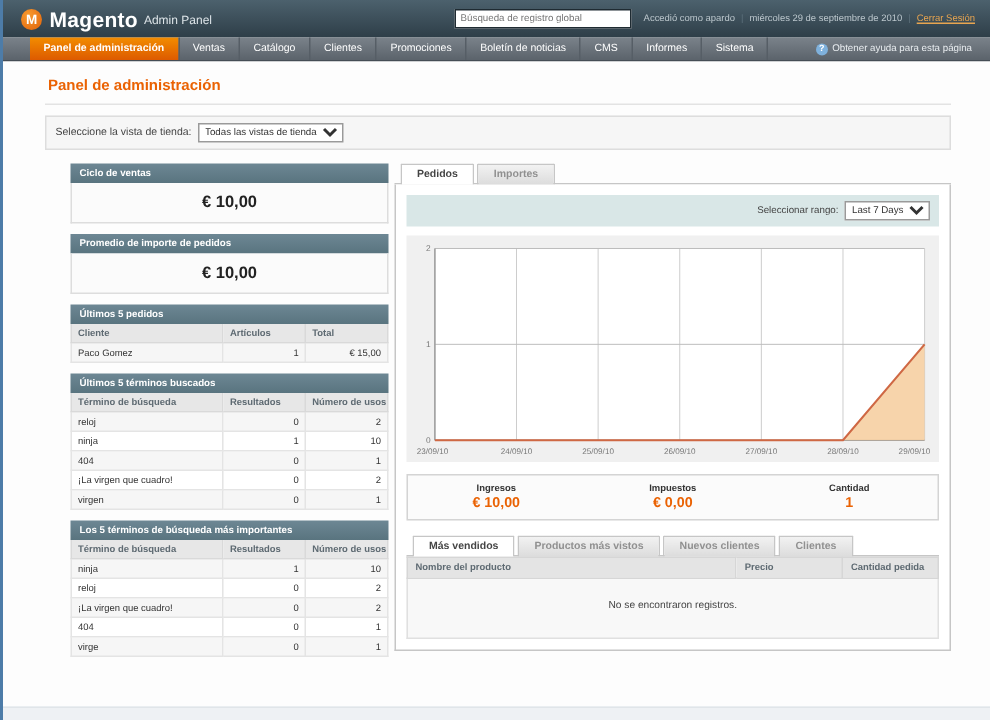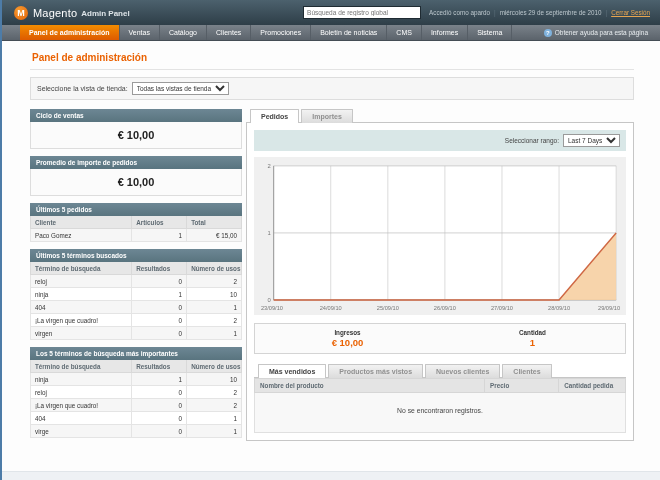--- a/index.html
+++ b/index.html
@@ -18,22 +18,22 @@
     background: linear-gradient(#4c616d, #2e3e48);
     padding: 0 10px 0 12px;
   }
   .logo-ic {
     width: 14px; height: 14px; border-radius: 50%;
     background: radial-gradient(circle at 35% 30%, #f79a2e, #e2630a);
     color: #fff; font-size: 9px; font-weight: bold;
     display: flex; align-items: center; justify-content: center;
     margin-right: 5px; flex: none;
   }
-  .brand { color: #fff; font-size: 11px; font-weight: normal; letter-spacing: .2px; }
-  .brand-suf { color: #dde4e8; font-size: 8px; font-weight: bold; margin-left: 4px; margin-top: 2px; }
+  .brand { color: #fff; font-size: 14px; font-weight: bold; letter-spacing: .2px; }
+  .brand-suf { color: #dde4e8; font-size: 8px; font-weight: normal; margin-left: 4px; margin-top: 2px; }
   .hdr-search {
     margin-left: auto; width: 118px; height: 13px; font-size: 6.5px;
     border: 1px solid #1f2b32; padding: 0 3px; color: #555;
     font-family: "Liberation Sans", sans-serif;
   }
   .hdr-right { display: flex; align-items: center; gap: 4px; margin-left: 8px; font-size: 6.3px; color: #bcc7cd; white-space: nowrap; }
   .hdr-right .sep { color: #5d707b; }
   .logout { color: #e8a550; text-decoration: underline; cursor: pointer; }
   
   .nav {
@@ -60,21 +60,21 @@
   }
   .store-bar {
     background: #f6f6f6; border: 1px solid #dddddd;
     padding: 4px 6px; font-size: 7px; color: #444;
     display: flex; align-items: center; gap: 4px; margin-bottom: 9px;
   }
   select {
     font-size: 6.5px; height: 13px; border: 1px solid #9a9a9a; background: #fff;
     color: #333; font-family: "Liberation Sans", sans-serif;
   }
-  .cols { display: flex; gap: 4px; align-items: flex-start; }
+  .cols { display: flex; gap: 4px; align-items: flex-start; margin-left: 17px; }
   .left { width: 212px; flex: none; display: flex; flex-direction: column; gap: 7px; }
   .right { flex: 1; min-width: 0; }
   
   .bx-h {
     background: linear-gradient(#6d8794, #59747f); color: #fff;
     font-size: 6.5px; font-weight: bold; padding: 3px 6px;
   }
   .bx-v {
     border: 1px solid #dddddd; border-top: none; background: #fbfbfb;
     text-align: center; font-size: 11px; font-weight: bold; color: #222; padding: 7px 0;
@@ -334,20 +334,24 @@
                 <text x="370" y="152" text-anchor="end" font-size="5.8" fill="#777" font-family="Liberation Sans, sans-serif">29/09/10</text>
               </svg>
           </div>
 
           <div class="totals">
               <div class="tot">
                 <div class="lb">Ingresos</div>
                 <div class="vl">€ 10,00</div>
               </div>
               <div class="tot">
+                <div class="lb">Impuestos</div>
+                <div class="vl">€ 0,00</div>
+              </div>
+              <div class="tot">
                 <div class="lb">Cantidad</div>
                 <div class="vl">1</div>
               </div>
             </div>
 
           <div class="tabbar">
               <div class="tab active">Más vendidos</div>
               <div class="tab">Productos más vistos</div>
               <div class="tab">Nuevos clientes</div>
               <div class="tab">Clientes</div>

